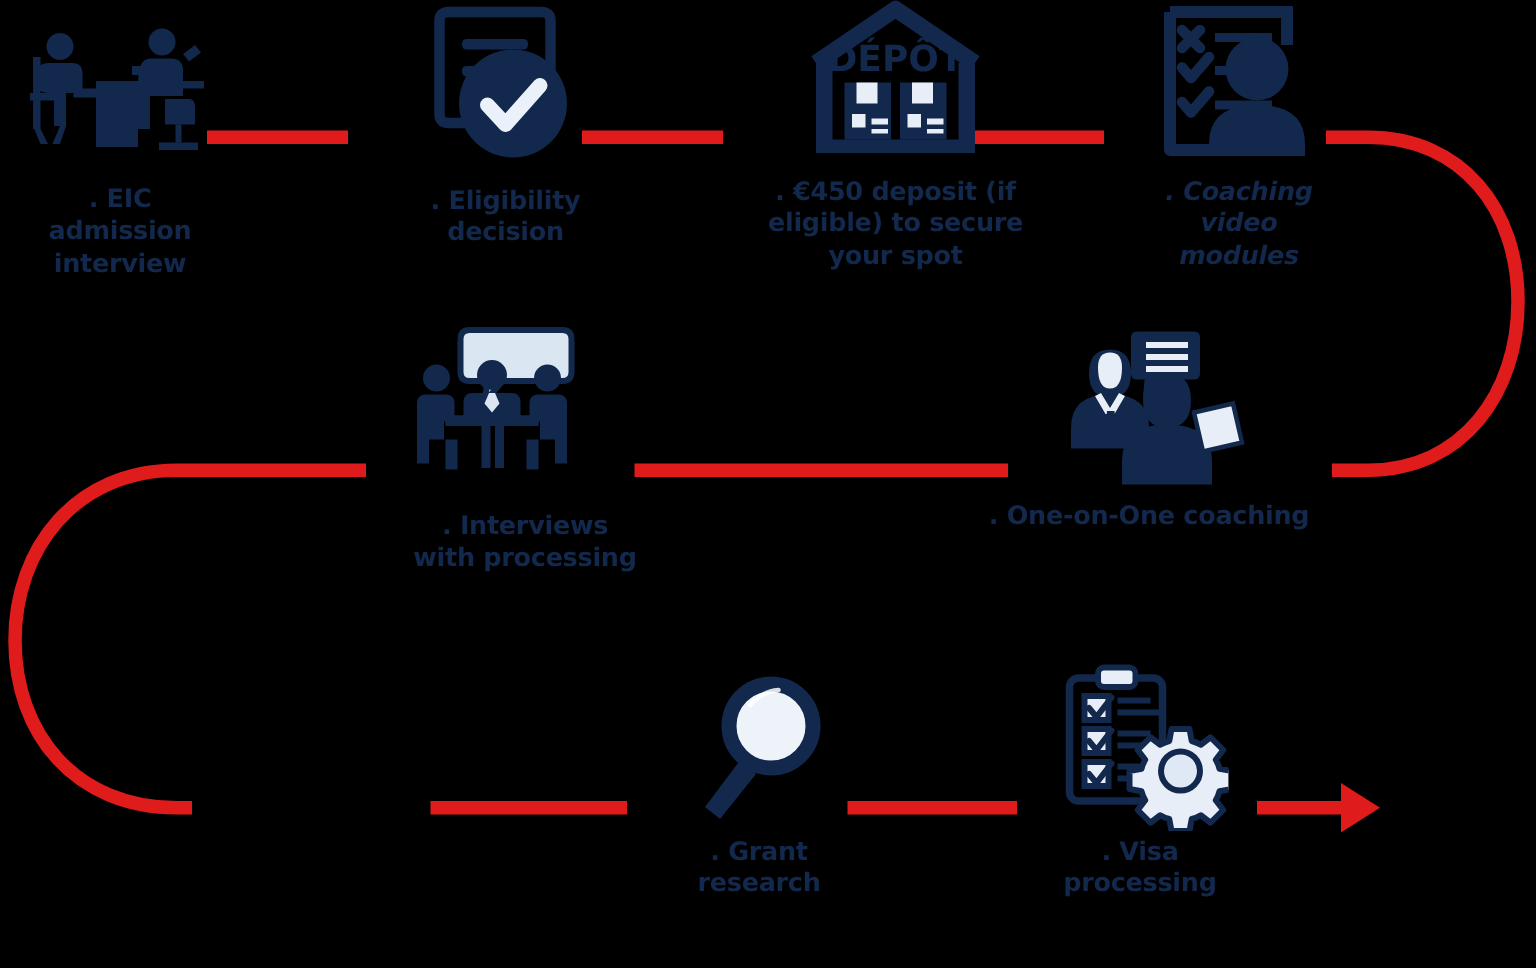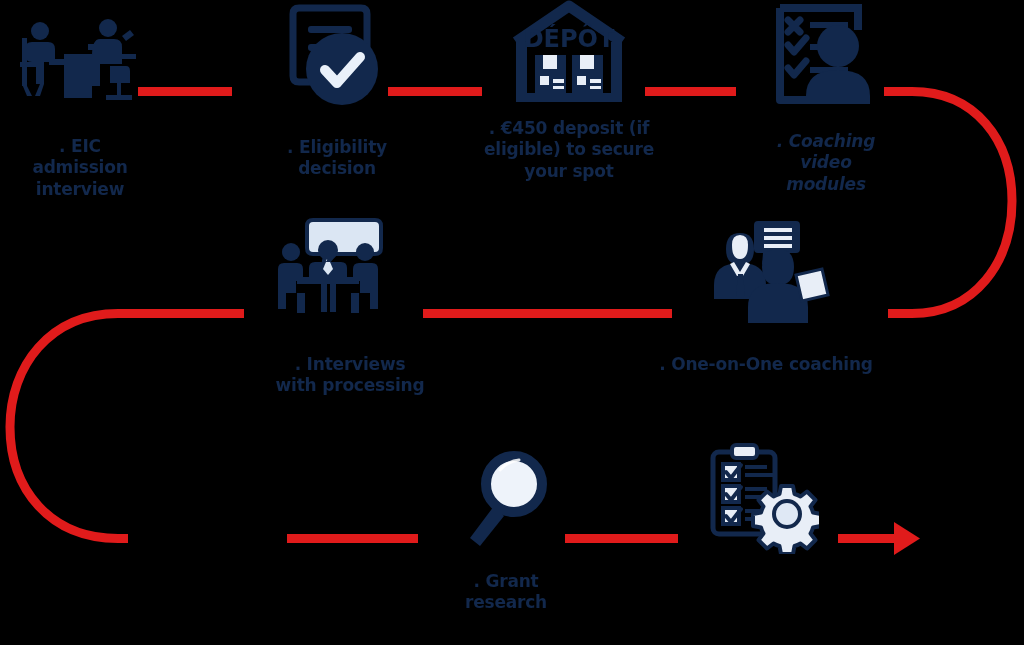--- a/index.html
+++ b/index.html
@@ -28,37 +28,37 @@
     display:block;
     margin:0 auto;
   }
   .node-label{
     display:block;
     color:#12284c;
     font-weight:bold;
     font-size:17px;
     line-height:1.25;
     letter-spacing:-0.2px;
-    margin-top:17px;
+    margin-top:4px;
     white-space:pre-line;
   }
 
   
   #node-eic        { left:0px;   top:14px;  width:160px; }
   #node-elig       { left:248px; top:2px;   width:178px; }
-  #node-deposit    { left:460px; top:0px;   width:218px; }
+  #node-deposit    { left:488px; top:0px;   width:218px; }
   #node-coaching   { left:738px; top:2px;   width:176px;font-style:italic; }
   #node-interviews { left:238px; top:212px; width:224px; }
   #node-oneonone   { left:640px; top:215px; width:252px; }
   #node-outcome    { left:112px; top:432px; width:218px; }
   #node-grant      { left:432px; top:446px; width:148px;text-align:center; }
   #node-visa       { left:672px; top:442px; width:176px; }
 
   #node-deposit .node-label{ margin-top:6px; }
-  #node-oneonone .node-label{ margin-top:24px; }
+  #node-oneonone .node-label{ margin-top:4px; }
 </style>
 </head>
 <body>
 
 <div id="stage">
 
   <svg class="flow-svg" viewBox="0 0 1024 645" xmlns="http://www.w3.org/2000/svg">
     <g fill="none" stroke="#e01b1b" stroke-width="9" stroke-linecap="butt">
 
       <line x1="138" y1="91.5" x2="232" y2="91.5"></line>
@@ -282,15 +282,17 @@
                    a21 21 0 0 1 2.5 6 l8 1.5 v12 l-8 1.5 a21 21 0 0 1 -2.5 6 l5 6.5
                    l-8.5 8.5 l-6.5 -5 a21 21 0 0 1 -6 2.5 l-1.5 8 h-12 l-1.5 -8
                    a21 21 0 0 1 -6 -2.5 l-6.5 5 l-8.5 -8.5 l5 -6.5
                    a21 21 0 0 1 -2.5 -6 l-8 -1.5 v-12 l8 -1.5
                    a21 21 0 0 1 2.5 -6 l-5 -6.5 l8.5 -8.5 l6.5 5
                    a21 21 0 0 1 6 -2.5 z"></path>
         </g>
         <circle cx="0" cy="0" r="13" fill="#dfe8f5" stroke="#12284c" stroke-width="4"></circle>
       </g>
     </svg>
+    <span class="node-label">. Visa
+processing</span>
   </div>
 
 </div>
 
 </body></html>

